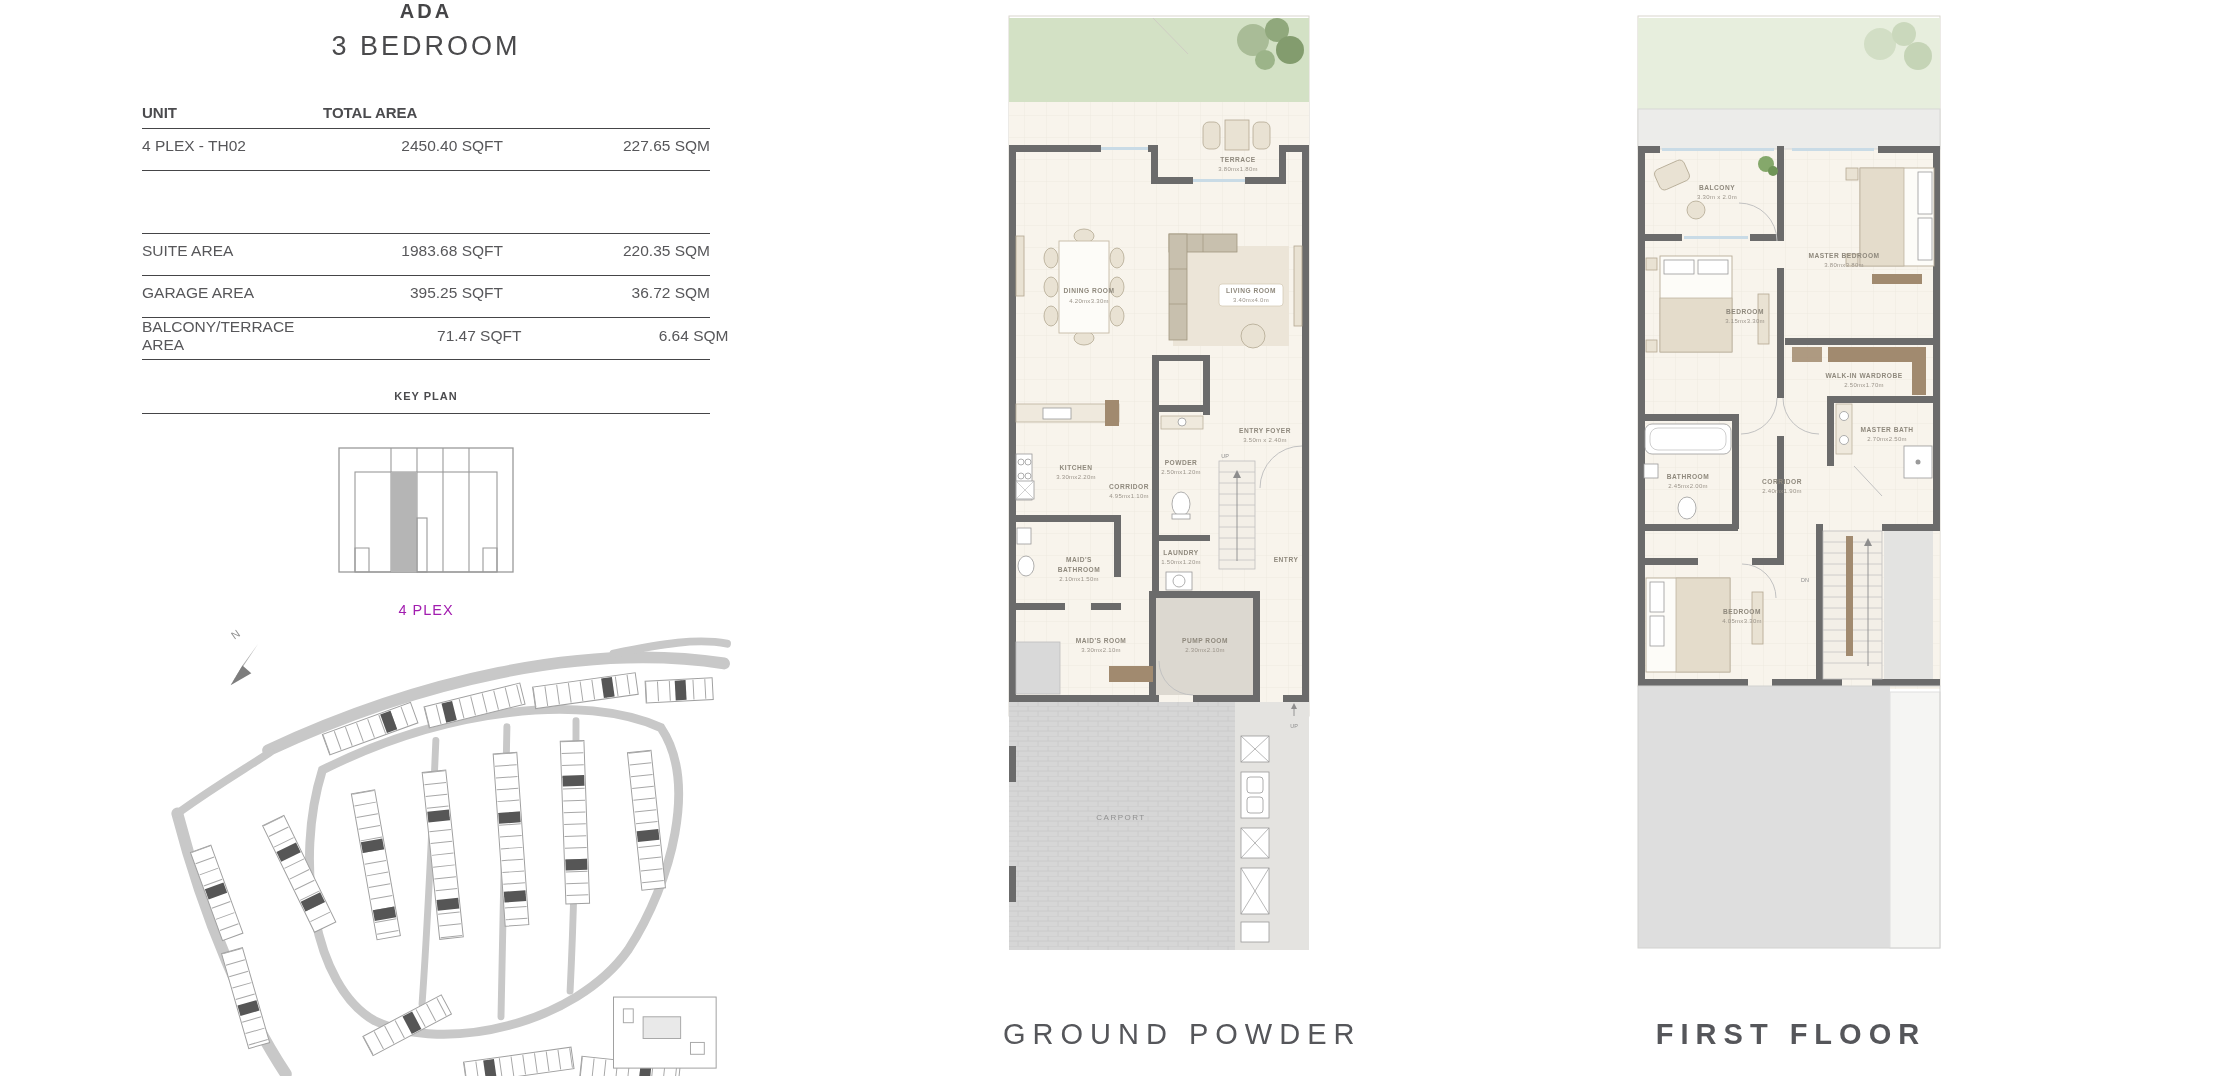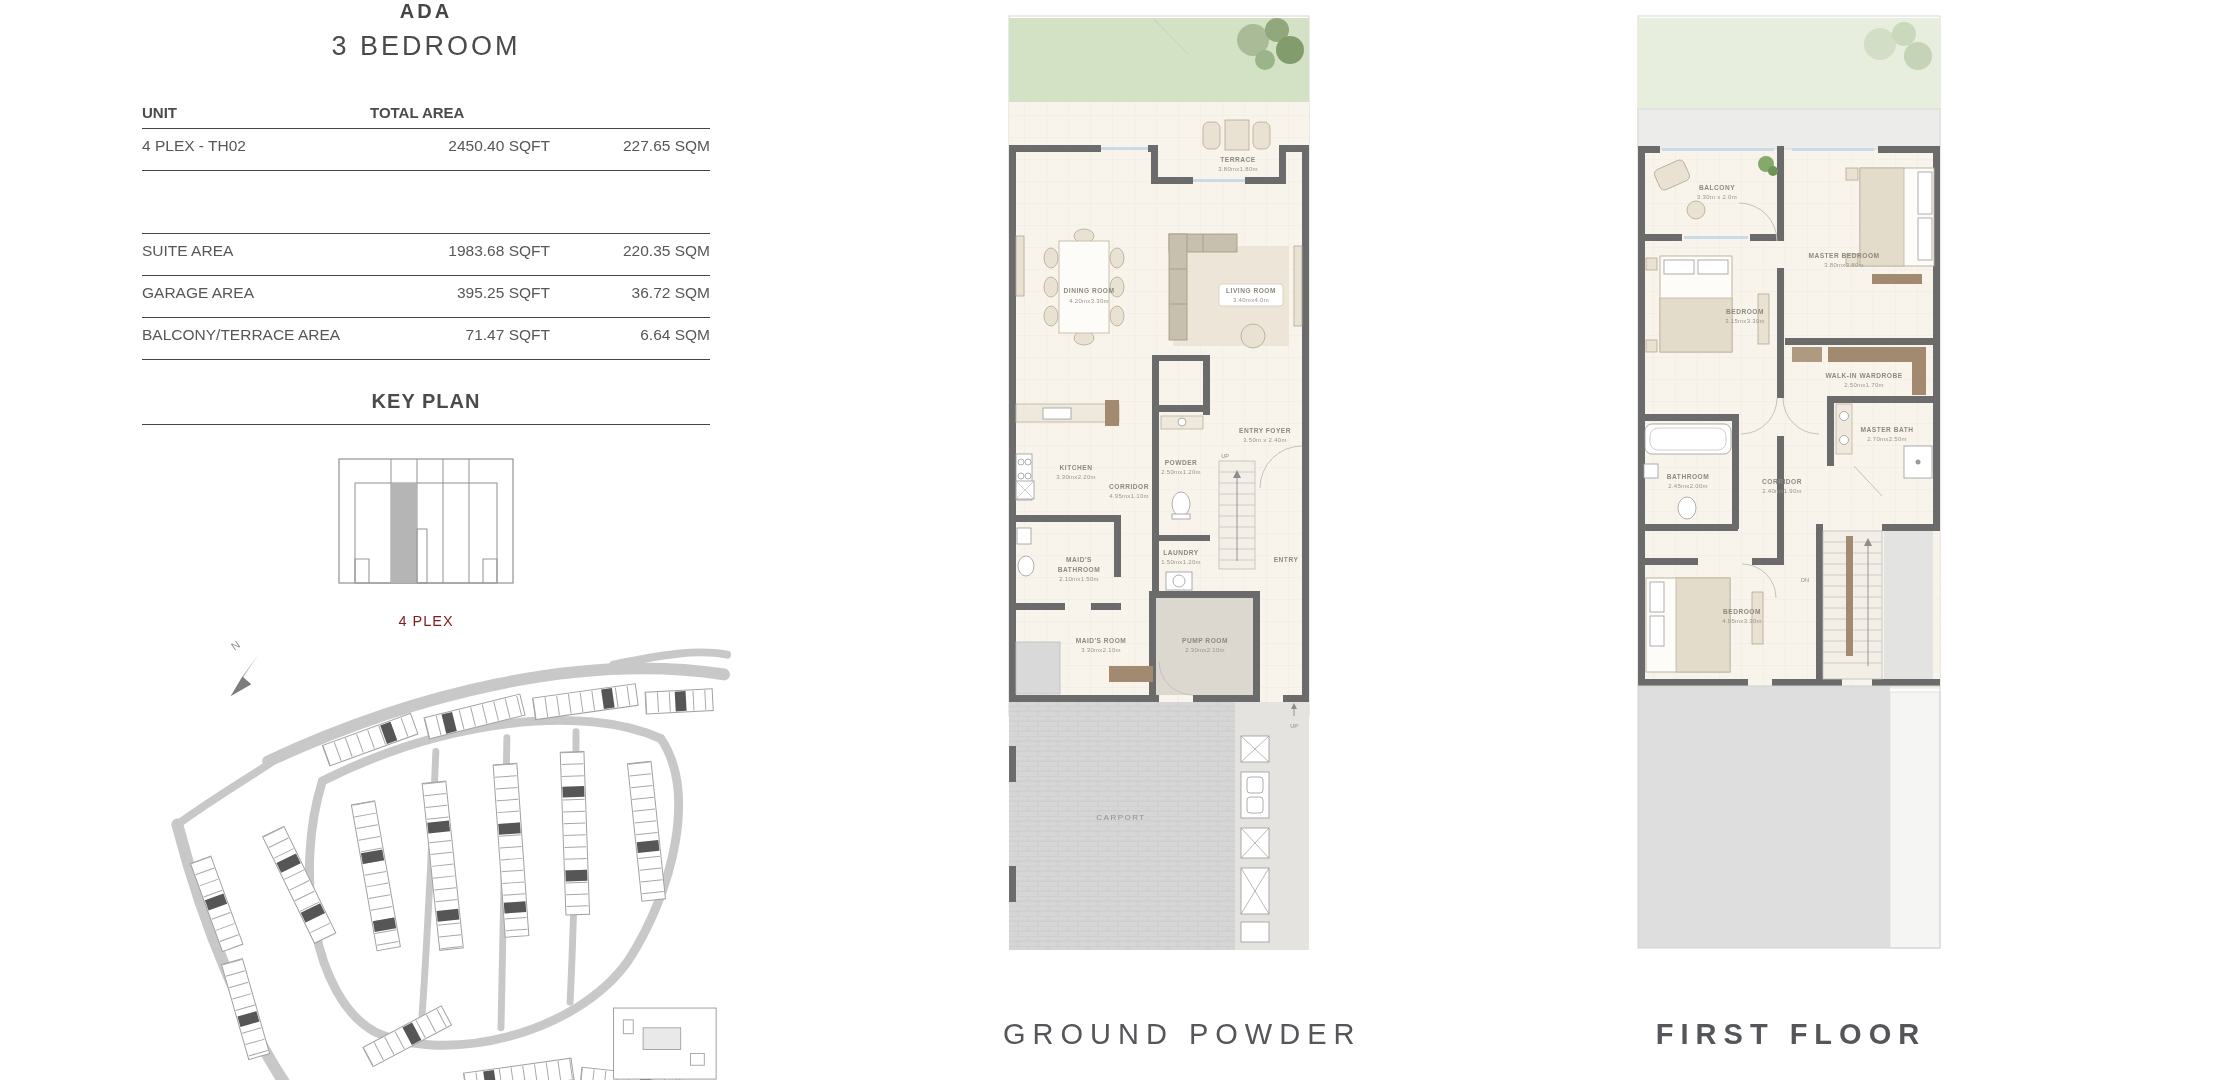--- a/index.html
+++ b/index.html
@@ -6,31 +6,31 @@
   body{
     width:2220px;height:1080px;position:relative;background:#ffffff;
     font-family:"Liberation Sans", sans-serif;overflow:hidden;
     color:var(--text-dark,#4c4c4e);
   }
   
   .info{position:absolute;left:120px;top:0;width:612px;}
   .t-ada{margin-top:0;text-align:center;font-size:20px;font-weight:bold;letter-spacing:3px;color:#454547;}
   .t-sub{margin-top:8px;text-align:center;font-size:27px;letter-spacing:3px;color:#4a4a4c;}
   .area-table{margin-top:42px;margin-left:22px;width:568px;font-size:15.5px;color:#57575a;}
-  .row{display:grid;grid-template-columns:1fr 180px 160px;align-items:end;}
+  .row{display:grid;grid-template-columns:1fr 180px 160px;align-items:end;gap:47px;}
   .row .c1{text-align:left;}
   .row .c2{text-align:right;}
   .row .c3{text-align:right;}
   .row.head{font-weight:bold;font-size:15px;color:#4b4b4e;padding-bottom:7px;border-bottom:1.7px solid #454547;}
   .row.head .c23{grid-column:2 / span 2;}
   .row.data{height:33px;border-bottom:1.7px solid #454547;padding-bottom:8px;align-items:center;}
   .spacer{height:62px;border-bottom:1.7px solid #454547;}
-  .kp-head{margin-top:30px;margin-left:22px;width:568px;text-align:center;font-size:20px;font-weight:bold;letter-spacing:1px;color:#4b4b4e;padding-bottom:11px;border-bottom:1.7px solid #454547;}
+  .kp-head{margin-top:30px;margin-left:22px;width:568px;text-align:center;font-size:11px;font-weight:bold;letter-spacing:1px;color:#4b4b4e;padding-bottom:11px;border-bottom:1.7px solid #454547;}
   .kp-wrap{width:612px;text-align:center;margin-top:22px;}
-  .kp-cap{text-align:center;font-size:14.5px;letter-spacing:1px;color:#7f1d1d;margin-top:2px;}
+  .kp-cap{text-align:center;font-size:14.5px;letter-spacing:1px;color:#a21caf;margin-top:2px;}
   .sitemap-wrap{margin-top:6px;margin-left:0;}
   
   .plan-wrap{position:absolute;top:6px;}
   .plan-wrap.ground{left:1003px;width:312px;}
   .plan-wrap.first{left:1632px;width:318px;}
   .floor-label{position:absolute;top:1018px;font-size:29px;letter-spacing:7px;color:#55565a;text-align:center;white-space:nowrap;}
   .floor-label.ground{left:1003px;width:312px;}
   .floor-label.first{left:1632px;width:318px;font-weight:bold;}
   
   .wall{fill:var(--wall-color,#6b6b6b);}

